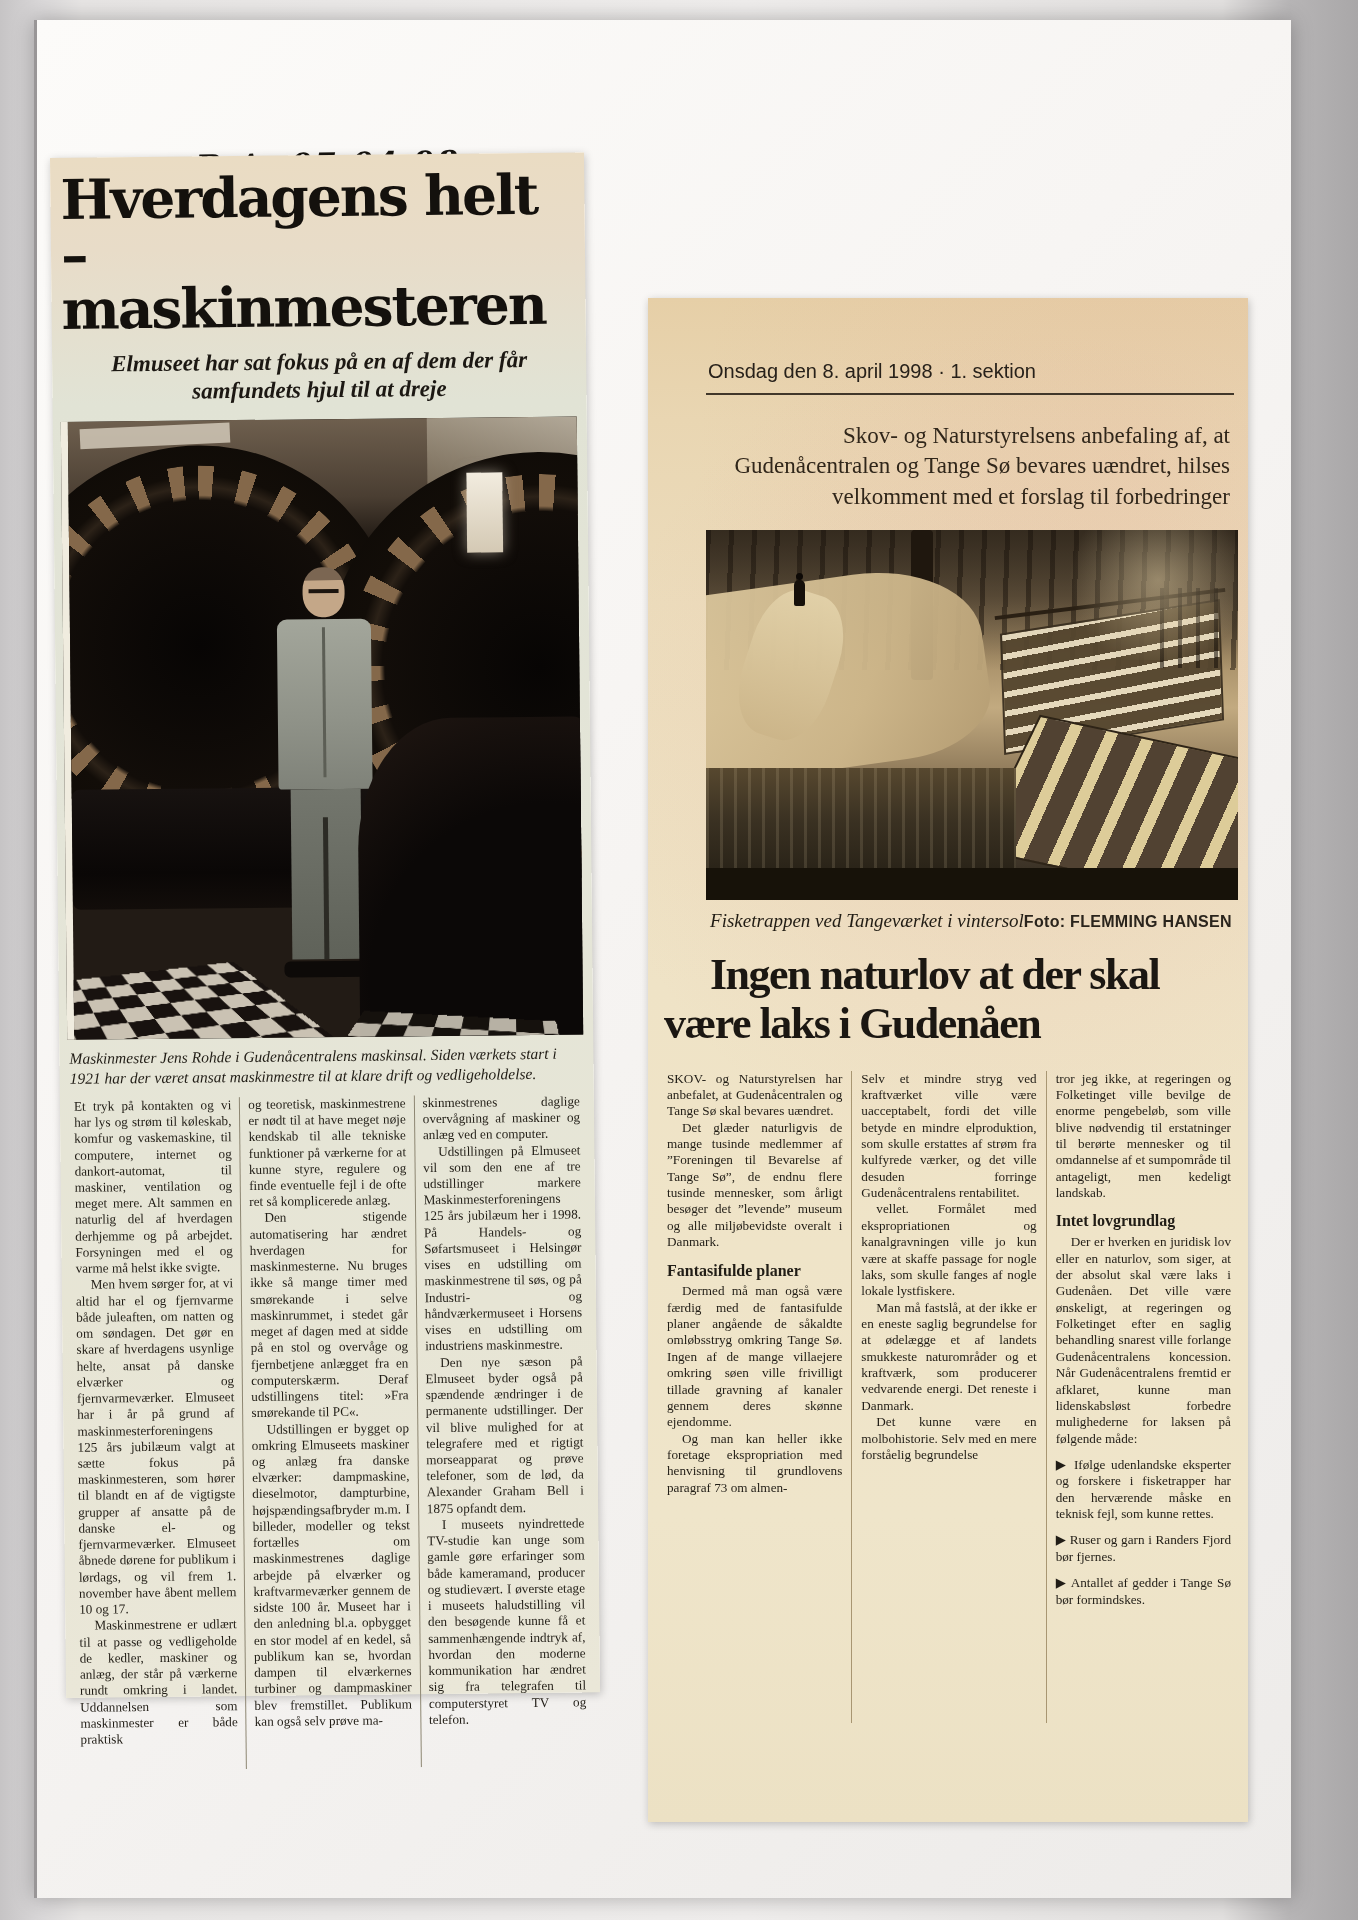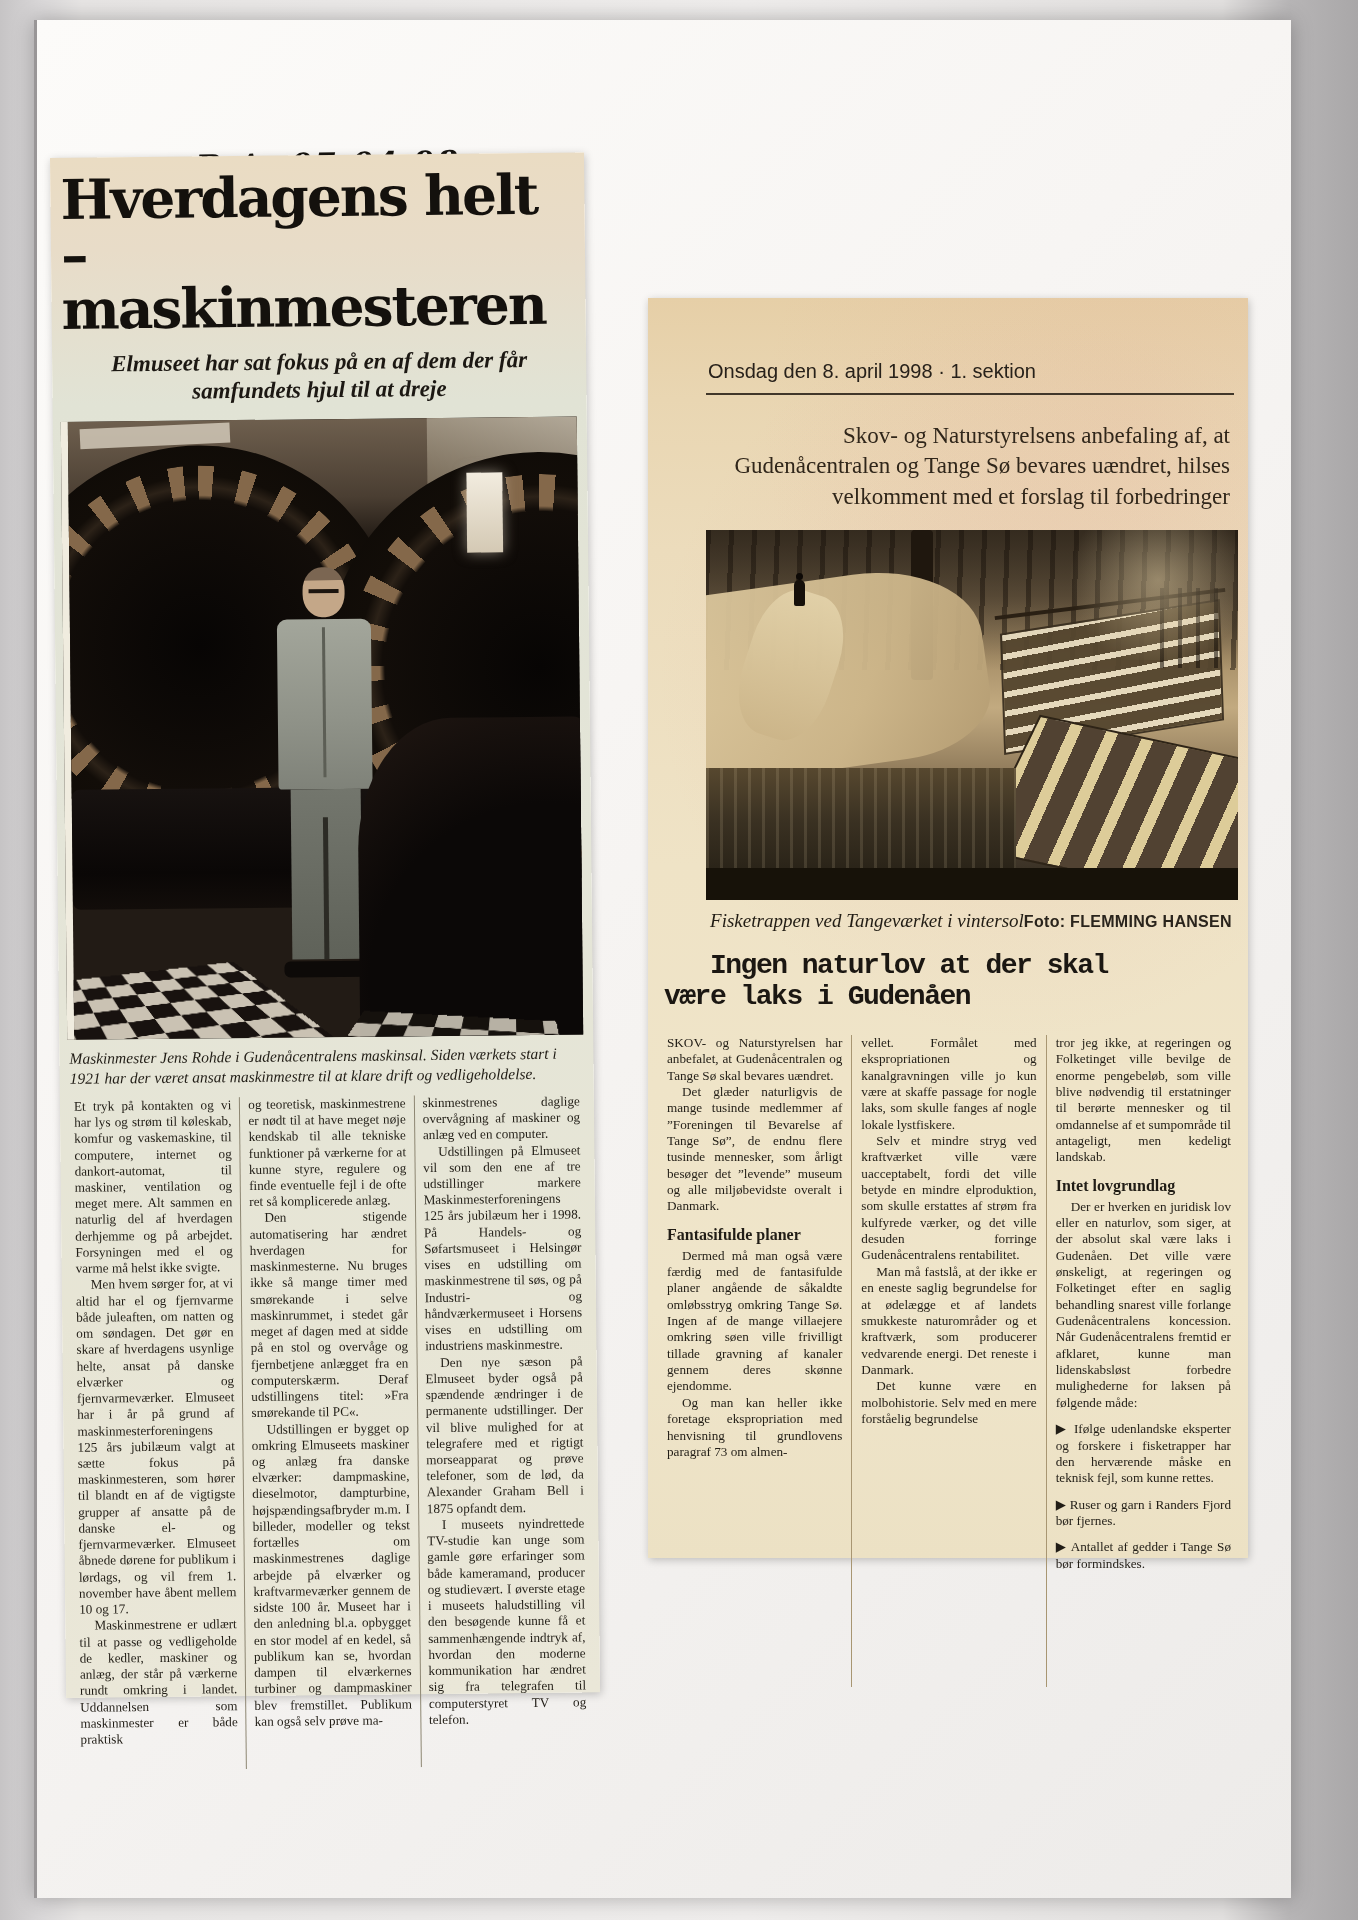--- a/index.html
+++ b/index.html
@@ -23,36 +23,36 @@
   .l-sub{margin:14px auto 0;width:450px;text-align:center;font-style:italic;font-weight:bold;
     font-size:23px;line-height:1.2;color:#1c1813;}
   .l-photo{position:relative;margin:16px 10px 0 8px;height:618px;overflow:hidden;
     background:#221b15;border-left:7px solid #f0ecdf;}
   .l-caption{margin:9px 12px 0 10px;font-style:italic;font-size:15.5px;line-height:1.28;}
   .l-body{margin:10px 6px 0 6px;height:672px;display:flex;overflow:hidden;}
   .lcol{flex:1;padding:0 8px;border-left:1px solid #8d8672;font-size:13.2px;line-height:1.23;
     text-align:justify;hyphens:auto;-webkit-hyphens:auto;}
   .lcol:first-child{border-left:none;}
   
-  .right-clip{position:absolute;left:648px;top:298px;width:600px;height:1260px;
+  .right-clip{position:absolute;left:648px;top:298px;width:600px;height:1524px;
     background:
       radial-gradient(circle at 62% 30%,rgba(224,148,135,.16),transparent 38%),
       radial-gradient(circle at 80% 10%,rgba(224,148,135,.12),transparent 30%),
       linear-gradient(180deg,#e6cfa7 0%,#e9d6b2 8%,#ecdcbc 20%,#efe3c6 45%,#efe5ca 80%,#ece1c4 100%);
     box-shadow:1px 2px 8px rgba(0,0,0,.22);}
   .r-dateline{margin:62px 14px 0 60px;font-family:"Liberation Sans",sans-serif;font-size:20px;color:#27211a;}
   .r-rule{margin:10px 14px 0 58px;border-top:2px solid #41372a;height:0;}
   .r-intro{margin:26px 18px 0 60px;font-size:23px;line-height:1.32;color:#30261a;font-weight:500;text-align:right;}
   .r-photo{position:relative;margin:18px 8px 0 58px;width:532px;height:370px;overflow:hidden;background:#6a5a44;}
   .r-capline{margin:10px 12px 0 58px;display:flex;justify-content:center;align-items:baseline;}
   .r-caption{font-style:italic;font-size:19px;color:#211c14;}
   .r-credit{font-family:"Liberation Sans",sans-serif;font-size:16px;font-weight:bold;
     letter-spacing:.3px;color:#2a241c;}
-  .r-headline{margin:18px 10px 0 16px;font-family:Liberation Mono, monospace;font-weight:bold;
-    font-size:28px;line-height:1.12;letter-spacing:-1.5px;color:#1b1712;}
+  .r-headline{margin:18px 10px 0 16px;font-family:Liberation Serif, serif;font-weight:bold;
+    font-size:44px;line-height:1.12;letter-spacing:-1.5px;color:#1b1712;}
   .r-hl1{padding-left:46px;display:block;}
   .r-hl2{display:block;}
   .r-body{margin:22px 8px 0 10px;height:652px;display:flex;overflow:hidden;}
   .rcol{flex:1;padding:0 9px;border-left:1px solid #a89672;font-size:13.2px;line-height:1.24;
     text-align:justify;hyphens:auto;-webkit-hyphens:auto;}
   .rcol:first-child{border-left:none;}
   .byline{border-top:2px solid #3e3425;padding-top:10px;display:flex;gap:10px;margin-bottom:9px;}
   .portrait{position:relative;width:74px;height:68px;flex:none;overflow:hidden;
     background:linear-gradient(180deg,#a4906f 0%,#c3ad87 30%,#cab490 100%);}
   .portrait .face{position:absolute;left:18px;top:6px;width:38px;height:48px;border-radius:50% 50% 45% 45%;
@@ -222,22 +222,22 @@
       <div class="rcol">
         <div class="blocks">
             <div class="blk p">SKOV- og Naturstyrelsen har anbefalet, at Gudenåcentralen og Tange Sø skal bevares uændret.</div>
             <div class="blk p">Det glæder naturligvis de mange tusinde medlemmer af ”Foreningen til Bevarelse af Tange Sø”, de endnu flere tusinde mennesker, som årligt besøger det ”levende” museum og alle miljøbevidste overalt i Danmark.</div>
             <div class="blk subhead">Fantasifulde planer</div>
             <div class="blk p">Dermed må man også være færdig med de fantasifulde planer angående de såkaldte omløbsstryg omkring Tange Sø. Ingen af de mange villaejere omkring søen ville frivilligt tillade gravning af kanaler gennem deres skønne ejendomme.</div>
             <div class="blk p">Og man kan heller ikke foretage ekspropriation med henvisning til grundlovens paragraf 73 om almen-</div>
           </div>
       </div>
       <div class="rcol blocks">
+          <div class="blk p">Selv et mindre stryg ved kraftværket ville være uacceptabelt, fordi det ville betyde en mindre elproduktion, som skulle erstattes af strøm fra kulfyrede værker, og det ville desuden forringe Gudenåcentralens rentabilitet.</div>
           <div class="blk p">vellet. Formålet med ekspropriationen og kanalgravningen ville jo kun være at skaffe passage for nogle laks, som skulle fanges af nogle lokale lystfiskere.</div>
-          <div class="blk p">Selv et mindre stryg ved kraftværket ville være uacceptabelt, fordi det ville betyde en mindre elproduktion, som skulle erstattes af strøm fra kulfyrede værker, og det ville desuden forringe Gudenåcentralens rentabilitet.</div>
           <div class="blk p">Man må fastslå, at der ikke er en eneste saglig begrundelse for at ødelægge et af landets smukkeste naturområder og et kraftværk, som producerer vedvarende energi. Det reneste i Danmark.</div>
           <div class="blk p">Det kunne være en molbohistorie. Selv med en mere forståelig begrundelse</div>
         </div>
       <div class="rcol blocks">
           <div class="blk p">tror jeg ikke, at regeringen og Folketinget ville bevilge de enorme pengebeløb, som ville blive nødvendig til erstatninger til berørte mennesker og til omdannelse af et sumpområde til antageligt, men kedeligt landskab.</div>
           <div class="blk subhead">Intet lovgrundlag</div>
           <div class="blk p">Der er hverken en juridisk lov eller en naturlov, som siger, at der absolut skal være laks i Gudenåen. Det ville være ønskeligt, at regeringen og Folketinget efter en saglig behandling snarest ville forlange Gudenåcentralens koncession. Når Gudenåcentralens fremtid er afklaret, kunne man lidenskabsløst forbedre mulighederne for laksen på følgende måde:</div>
           <div class="blk bullet">▶ Ifølge udenlandske eksperter og forskere i fisketrapper har den herværende måske en teknisk fejl, som kunne rettes.</div>
           <div class="blk bullet">▶ Ruser og garn i Randers Fjord bør fjernes.</div>
           <div class="blk bullet">▶ Antallet af gedder i Tange Sø bør formindskes.</div>

